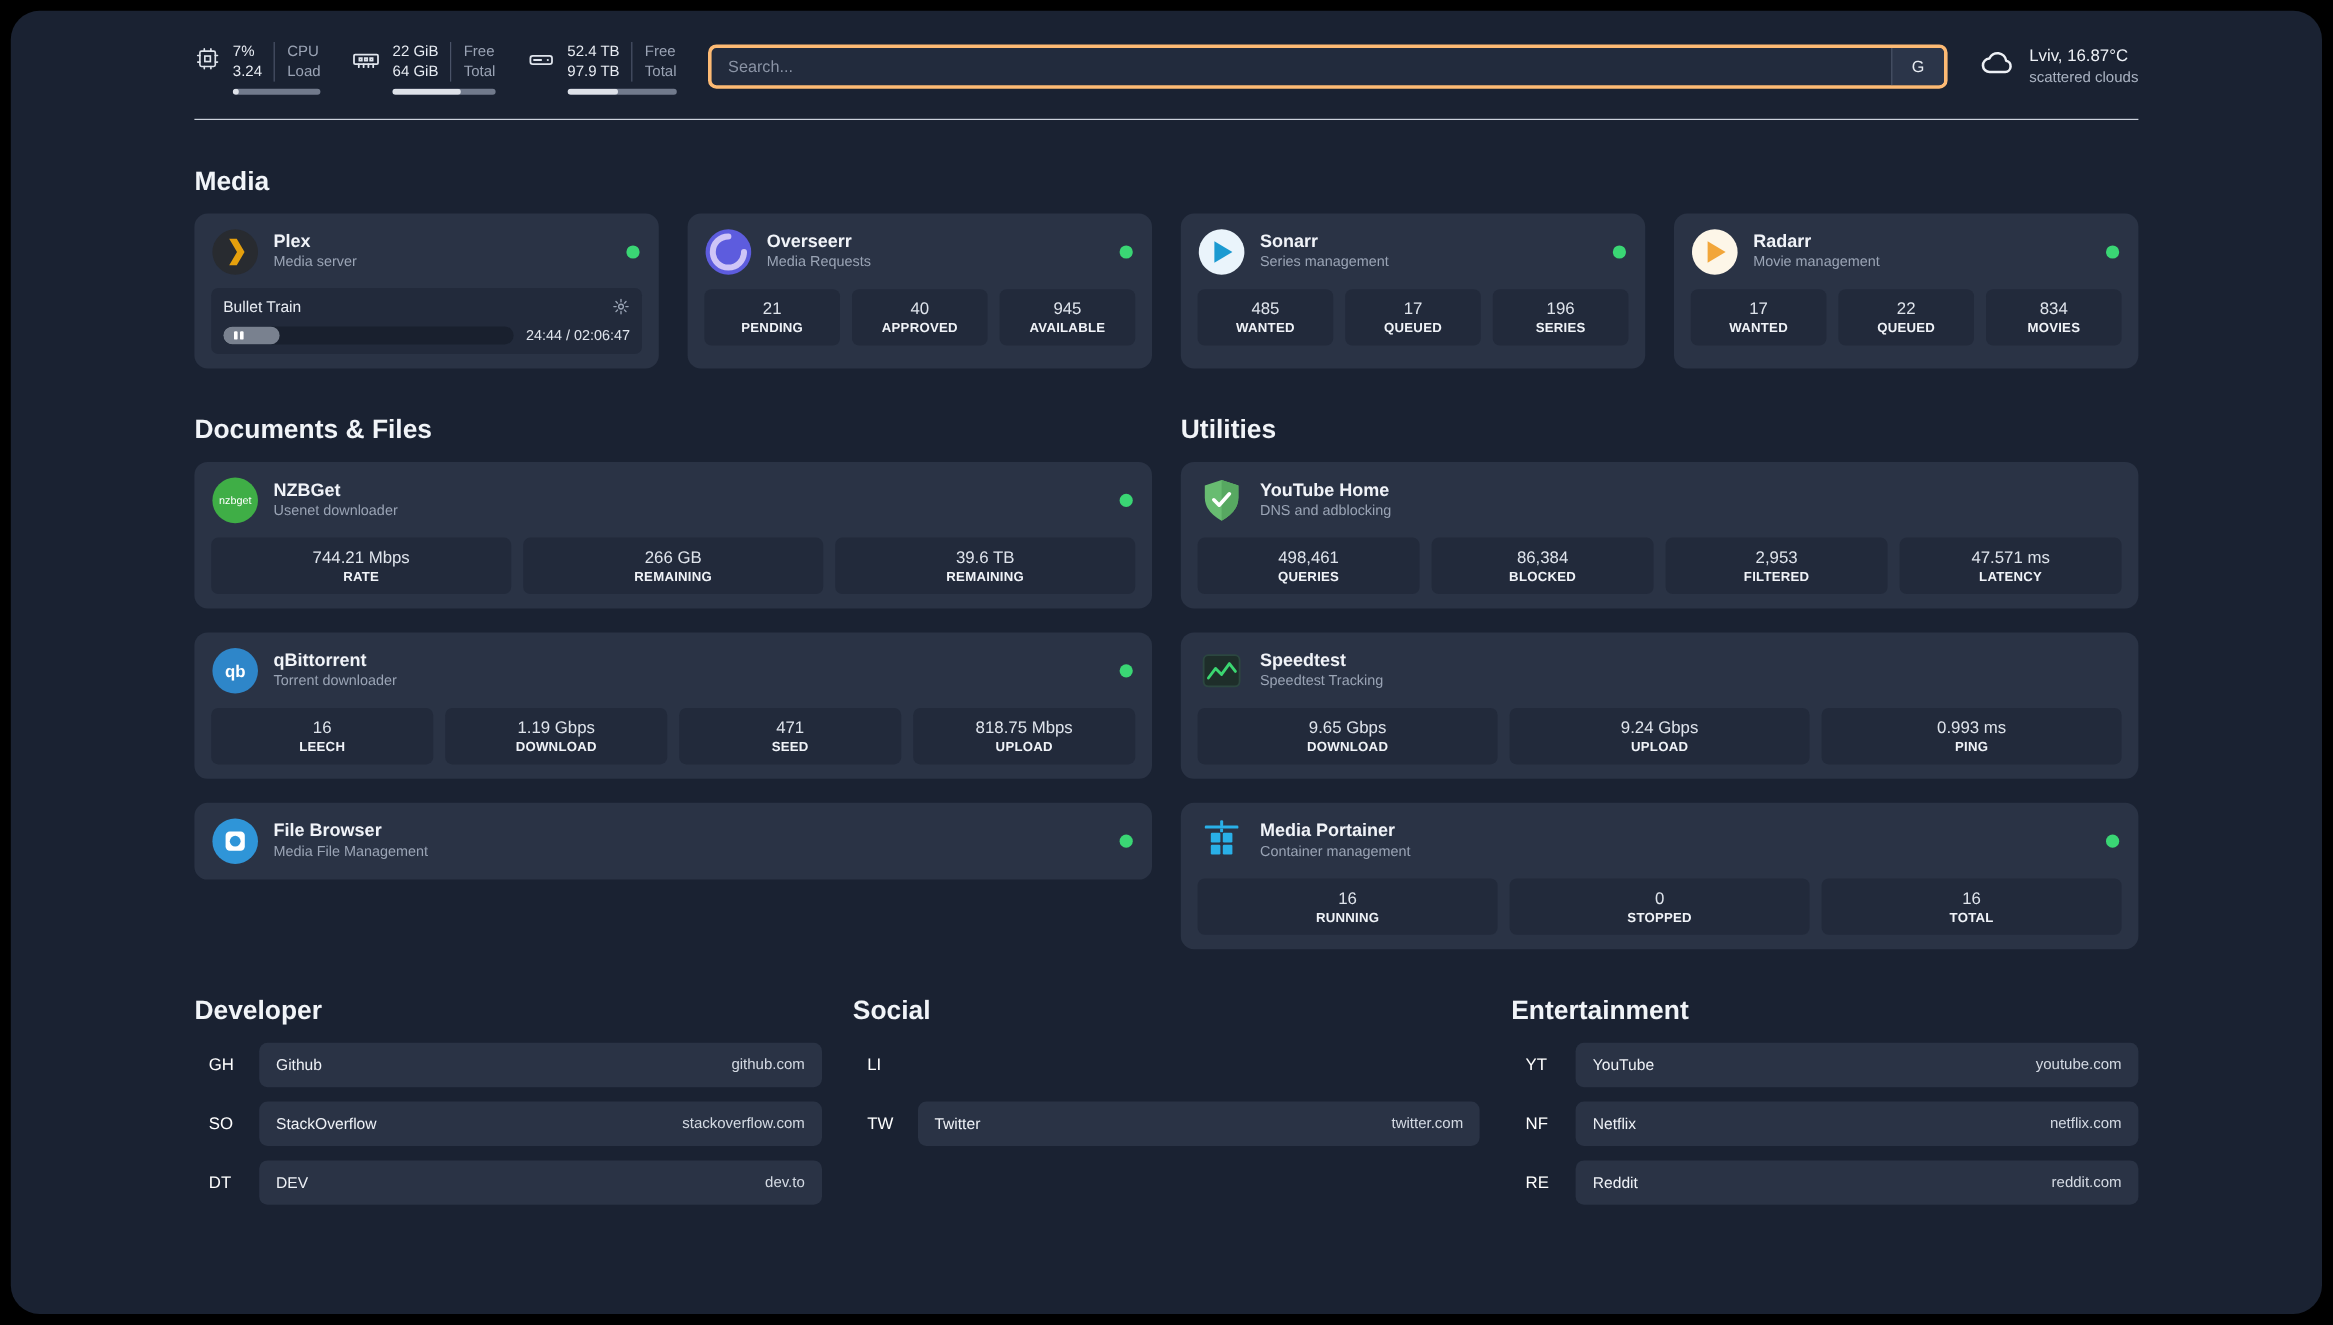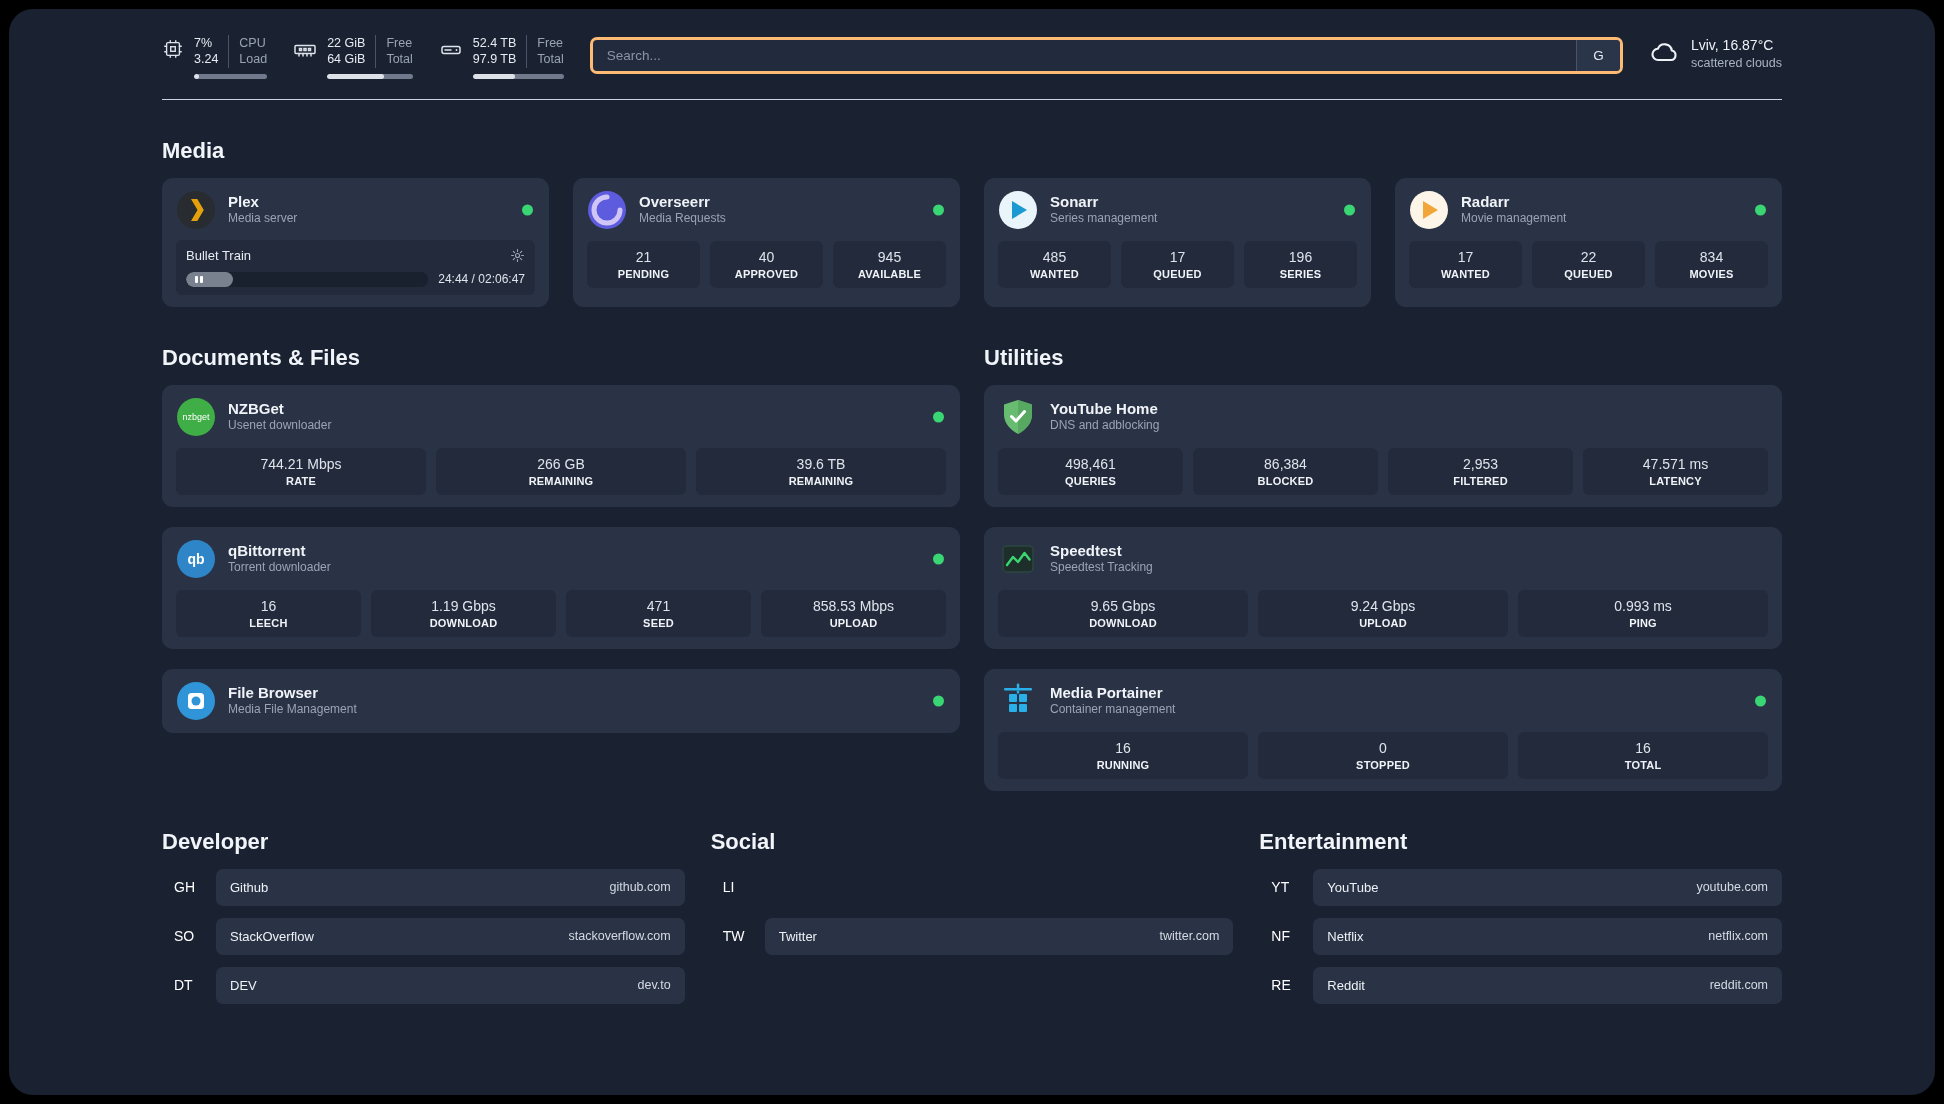--- a/index.html
+++ b/index.html
@@ -372,21 +372,21 @@
               </div>
               <div class="stat">
                 <div class="stat-value">1.19 Gbps</div>
                 <div class="stat-label">DOWNLOAD</div>
               </div>
               <div class="stat">
                 <div class="stat-value">471</div>
                 <div class="stat-label">SEED</div>
               </div>
               <div class="stat">
-                <div class="stat-value">858.53 Mbps</div>
+                <div class="stat-value">818.75 Mbps</div>
                 <div class="stat-label">UPLOAD</div>
               </div>
             </div>
           </div>
 
           <div class="card">
             <div class="card-header">
               <span class="app-icon">
                 <svg viewBox="0 0 40 40" width="40" height="40">
                   <circle cx="20" cy="20" r="19" fill="#2f95d8"></circle>

